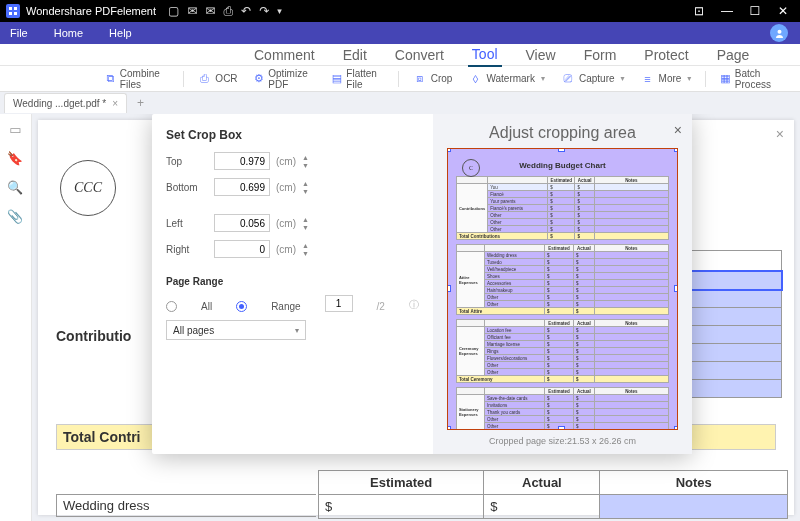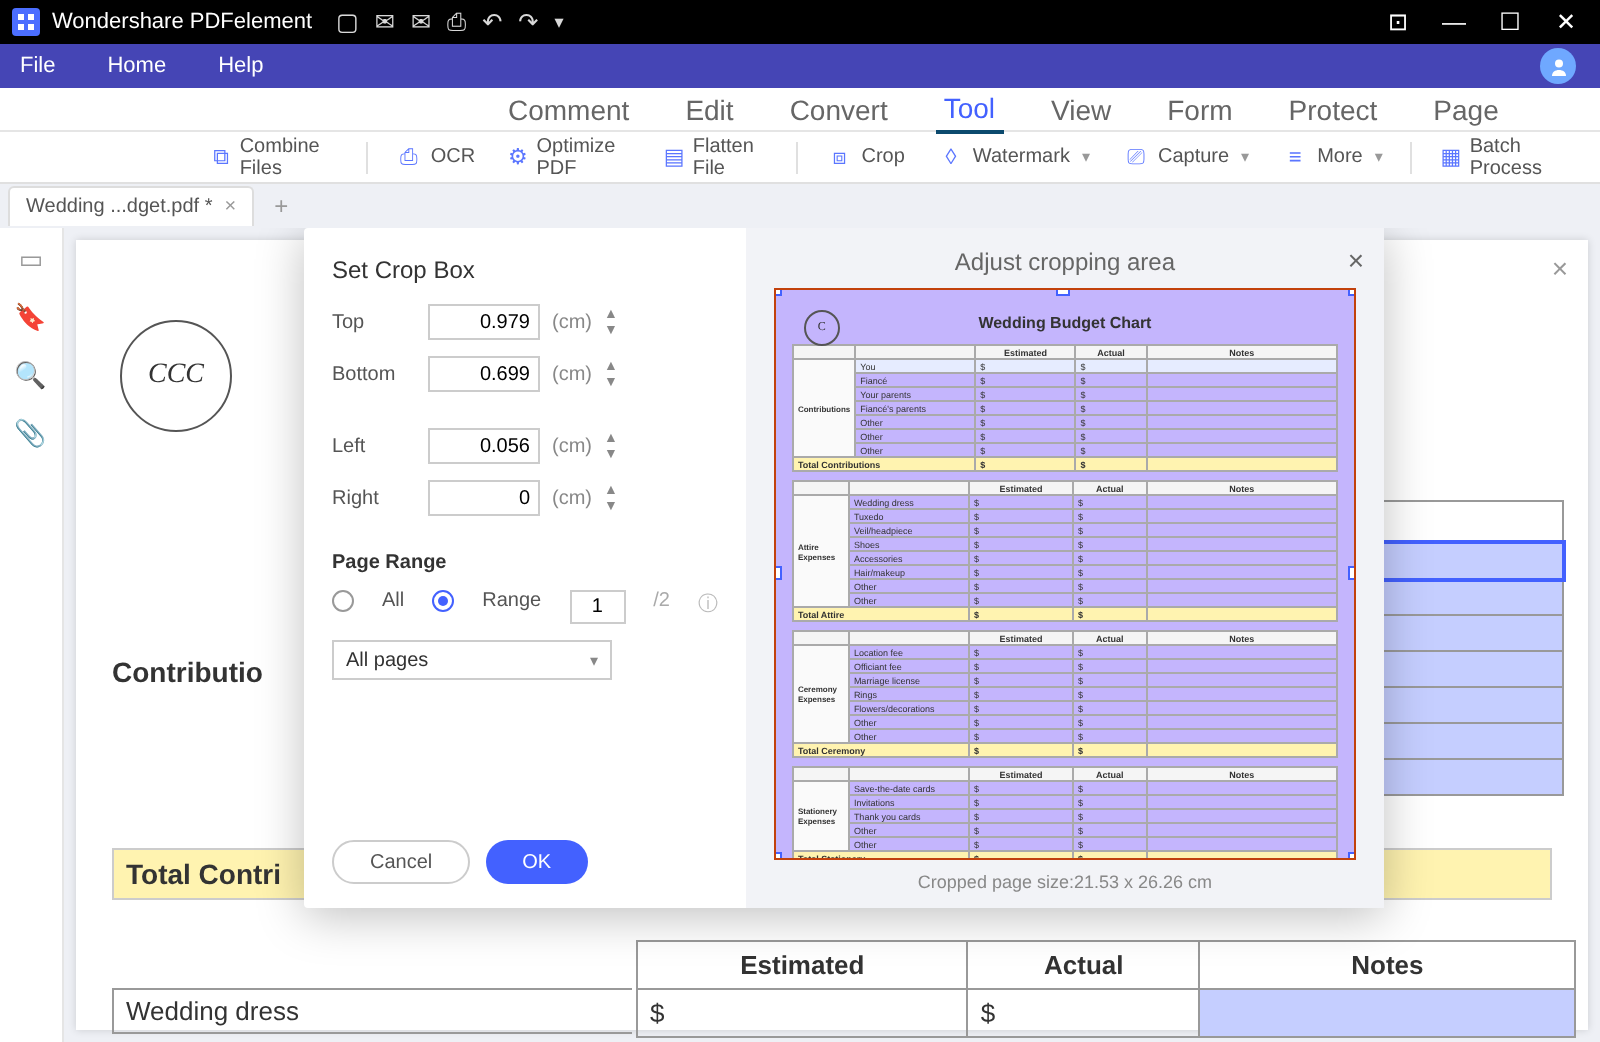--- a/index.html
+++ b/index.html
@@ -43,41 +43,41 @@
 .bg-table td.blue{background:#c5ceff}
 .bg-table-left{position:absolute;left:18px;top:374px;width:260px;border:1px solid #999;border-right:none;padding:3px 6px;font-size:13px}
 .bg-rightcol{position:absolute;right:12px;top:130px;width:104px}
 .bg-rightcol .hcell{height:22px;border:1px solid #999;margin-bottom:-1px;background:#fff}
 .bg-rightcol .bcell{height:19px;border:1px solid #999;margin-bottom:-1px;background:#c5ceff}
 .bg-rightcol .bcell.sel{outline:2px solid #4361ff;outline-offset:-1px;background:#c5ceff}
 .dialog{position:absolute;top:0;left:120px;width:540px;height:340px;background:#fff;box-shadow:0 4px 24px rgba(0,0,0,.25);border-radius:2px;display:flex}
 .dialog .dclose{position:absolute;top:8px;right:10px;color:#666;font-size:14px;cursor:pointer}
 .dlg-left{flex:0 0 205px;padding:14px 14px 12px;display:flex;flex-direction:column}
 .dlg-right{flex:1;background:#f2f3f7;padding:10px 14px 8px;display:flex;flex-direction:column}
-.dlg-title{font-size:12px;font-weight:normal;margin-bottom:10px}
+.dlg-title{font-size:12px;font-weight:bold;margin-bottom:10px}
 .dlg-sub{font-size:10px;font-weight:bold;margin-bottom:8px}
 .crop-row{display:flex;align-items:center;margin-bottom:8px;font-size:10px;color:#555;gap:6px}
 .crop-row label{width:42px}
 .crop-row input{width:56px;height:18px;border:1px solid #ccc;text-align:right;padding:0 4px;font-size:10px}
 .crop-row .unit{color:#888}
 .crop-row .stack{display:flex;flex-direction:column;gap:1px}
 .crop-row .stack span{font-size:7px;color:#888;cursor:pointer}
 .sect-gap{height:10px}
-.radio-row{display:flex;align-items:flex-start;gap:14px;font-size:10px;color:#555;margin-bottom:8px}
+.radio-row{display:flex;align-items:flex-end;gap:24px;font-size:10px;color:#555;margin-bottom:8px}
 .radio{width:11px;height:11px;border:1px solid #999;border-radius:50%;display:inline-flex;align-items:center;justify-content:center}
 .radio.on{border-color:#4361ff}
 .radio.on::after{content:"";width:5px;height:5px;background:#4361ff;border-radius:50%}
 .range-input{width:28px;height:17px;border:1px solid #ccc;text-align:center;font-size:10px}
 .subset{font-size:10px;color:#555;margin-bottom:4px}
 .subset-select{width:140px;height:20px;border:1px solid #ccc;font-size:10px;padding:0 6px;display:flex;align-items:center;justify-content:space-between;cursor:pointer}
 .dlg-actions{margin-top:auto;display:flex;gap:8px}
 .btn{height:22px;border-radius:11px;padding:0 18px;font-size:10px;display:flex;align-items:center;justify-content:center;cursor:pointer}
 .btn.sec{border:1px solid #ccc;background:#fff;color:#555}
 .btn.pri{background:#4361ff;color:#fff}
-.preview-title{text-align:center;font-size:12px;color:#666;margin-bottom:6px}
+.preview-title{text-align:center;font-size:16px;color:#666;margin-bottom:6px}
 .preview-box{flex:1;border:1px solid #c2410c;background:#c4b5fd;position:relative;overflow:hidden}
 .preview-footer{text-align:center;font-size:9px;color:#888;margin-top:6px}
 .handle{position:absolute;width:7px;height:7px;border:1px solid #4361ff;background:#fff}
 .h-tl{top:-4px;left:-4px}.h-tr{top:-4px;right:-4px}.h-bl{bottom:-4px;left:-4px}.h-br{bottom:-4px;right:-4px}
 .h-t{top:-4px;left:50%;margin-left:-4px}.h-b{bottom:-4px;left:50%;margin-left:-4px}
 .h-l{left:-4px;top:50%;margin-top:-4px}.h-r{right:-4px;top:50%;margin-top:-4px}
 .pv{position:absolute;inset:8px;font-size:5px;color:#333}
 .pv .pv-logo{position:absolute;top:2px;left:6px;width:18px;height:18px;border:1px solid #555;border-radius:50%;display:flex;align-items:center;justify-content:center;font-family:serif;font-size:6px}
 .pv .pv-title{text-align:center;font-size:8px;font-weight:bold;margin-bottom:6px;margin-top:4px}
 .pv table{width:100%;border-collapse:collapse}
@@ -286,24 +286,20 @@
           <span class="radio on"></span>
             <span>Range</span>
           <input class="range-input" value="1" style="">
           <span style="color:#aaa">/2</span>
           <span style="color:#bbb">ⓘ</span>
         </div>
         <div class="subset-select">
             <span>All pages</span>
             <span style="font-size:8px;color:#888">▾</span>
           </div>
-        <div class="dlg-actions">
-          <div class="btn sec">Cancel</div>
-          <div class="btn pri">OK</div>
-        </div>
       </div>
       <div class="dlg-right">
         <div class="preview-title">Adjust cropping area</div>
         <div class="preview-box">
           <div class="handle h-tl"></div>
           <div class="handle h-tr"></div>
           <div class="handle h-bl"></div>
           <div class="handle h-br"></div>
           <div class="handle h-t"></div>
           <div class="handle h-b"></div>

